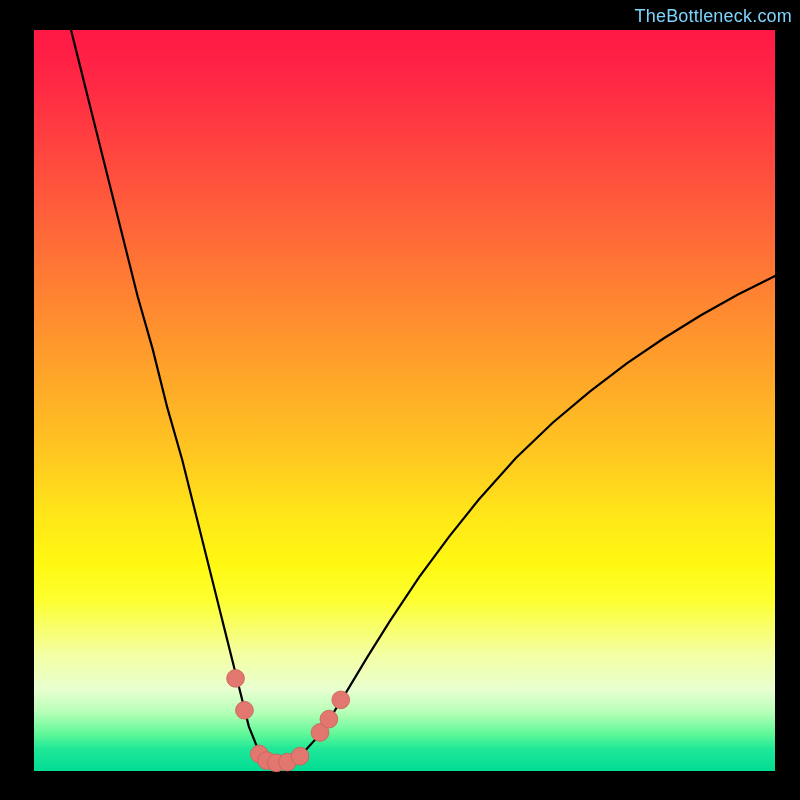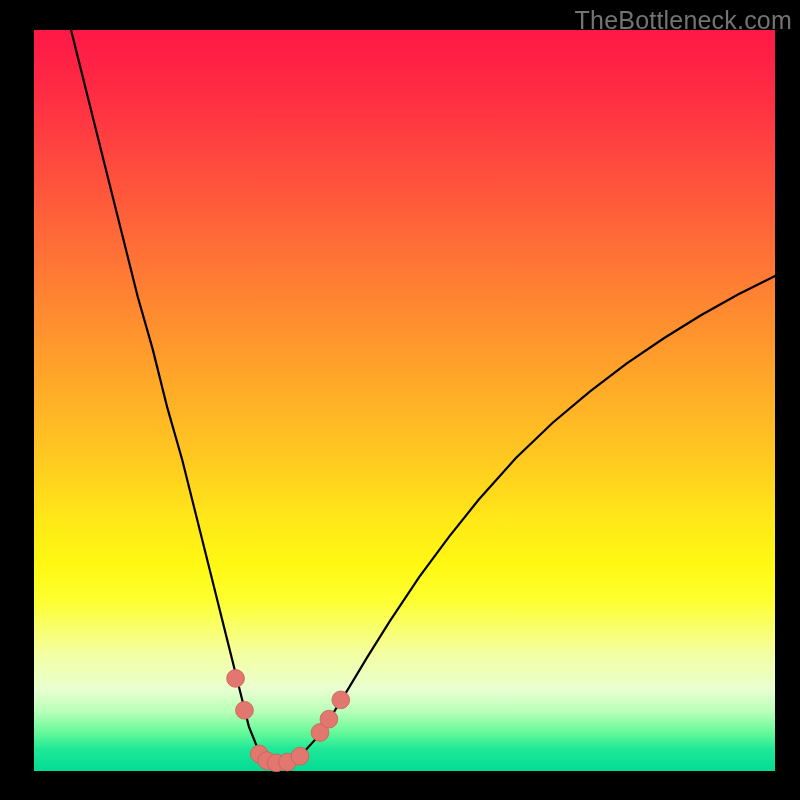--- a/index.html
+++ b/index.html
@@ -41,22 +41,22 @@
       #b8ffb8 92%,
       #60f898 95%,
       #20e898 97%,
       #00dc94 100%
     );
   }
   .watermark {
     position: absolute;
     top: 6px;
     right: 8px;
-    color: #737373;
-    font-size: 25px;
+    color: #7dd3fc;
+    font-size: 18px;
     font-weight: 500;
     letter-spacing: 0.2px;
     user-select: none;
   }
   svg.curve {
     position: absolute;
     left: 0;
     top: 0;
     width: 741px;
     height: 741px;

